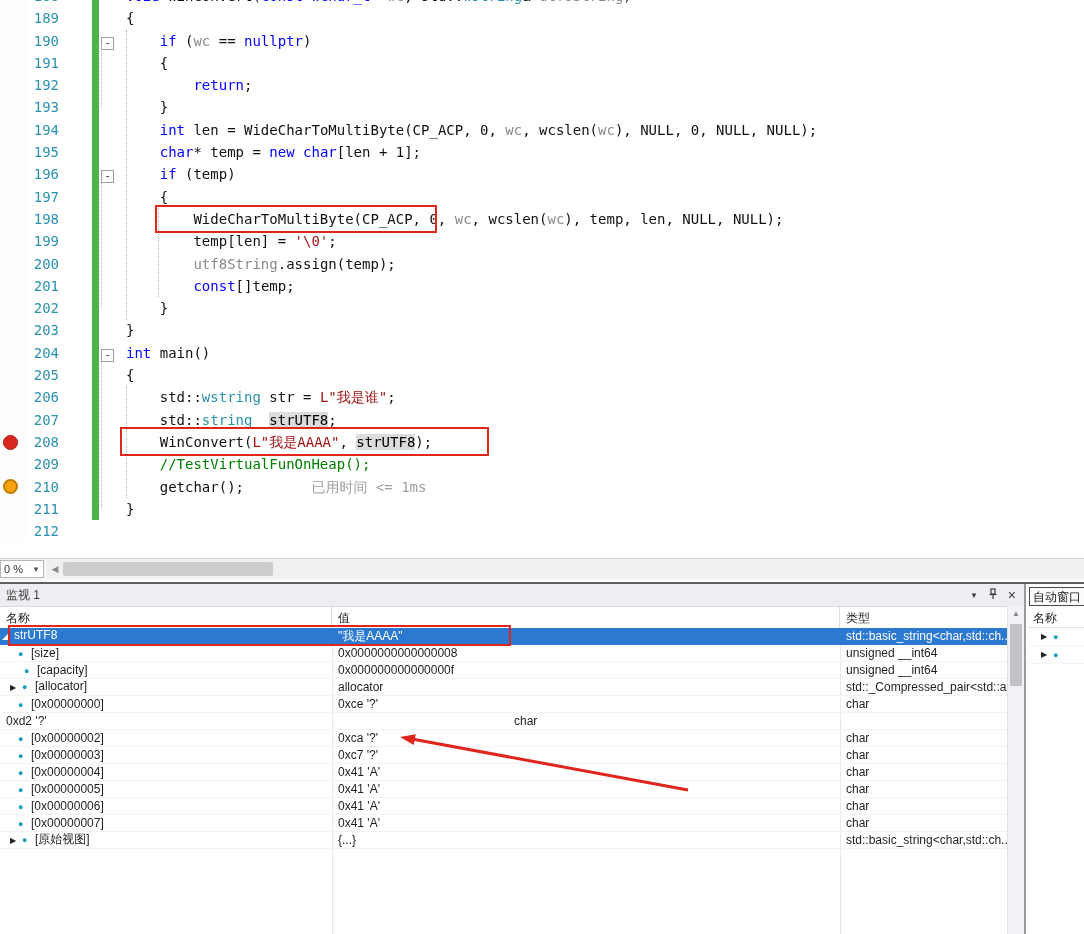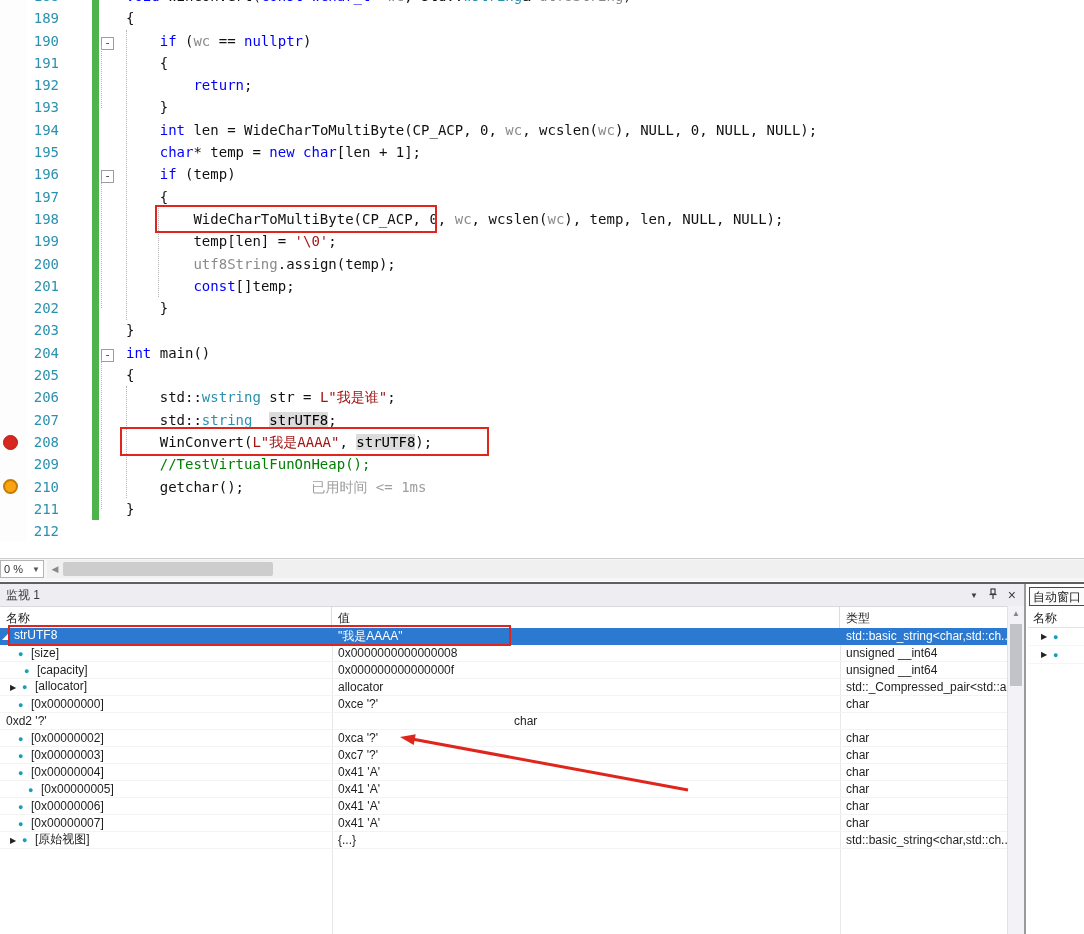--- a/index.html
+++ b/index.html
@@ -193,21 +193,21 @@
             <div class="c-name" style="padding-left: 10px;"><span class="expsp"></span><span class="micon">●</span><span class="">[0x00000003]</span></div>
             <div class="c-val">0xc7 '?'</div>
             <div class="c-type">char</div>
           </div>
           <div class="wrow">
             <div class="c-name" style="padding-left: 10px;"><span class="expsp"></span><span class="micon">●</span><span class="">[0x00000004]</span></div>
             <div class="c-val">0x41 'A'</div>
             <div class="c-type">char</div>
           </div>
           <div class="wrow">
-            <div class="c-name" style="padding-left: 20px;"><span class="expsp"></span><span class="micon">●</span><span class="">[0x00000005]</span></div>
+            <div class="c-name" style="padding-left: 10px;"><span class="expsp"></span><span class="micon">●</span><span class="">[0x00000005]</span></div>
             <div class="c-val">0x41 'A'</div>
             <div class="c-type">char</div>
           </div>
           <div class="wrow">
             <div class="c-name" style="padding-left: 10px;"><span class="expsp"></span><span class="micon">●</span><span class="">[0x00000006]</span></div>
             <div class="c-val">0x41 'A'</div>
             <div class="c-type">char</div>
           </div>
           <div class="wrow">
             <div class="c-name" style="padding-left: 10px;"><span class="expsp"></span><span class="micon">●</span><span class="">[0x00000007]</span></div>

